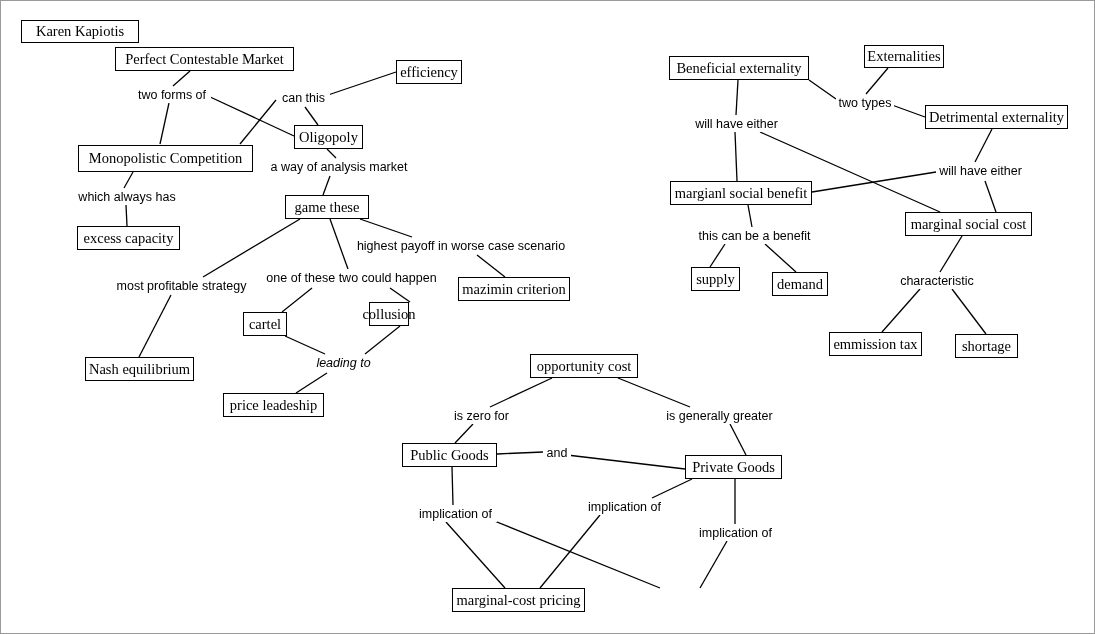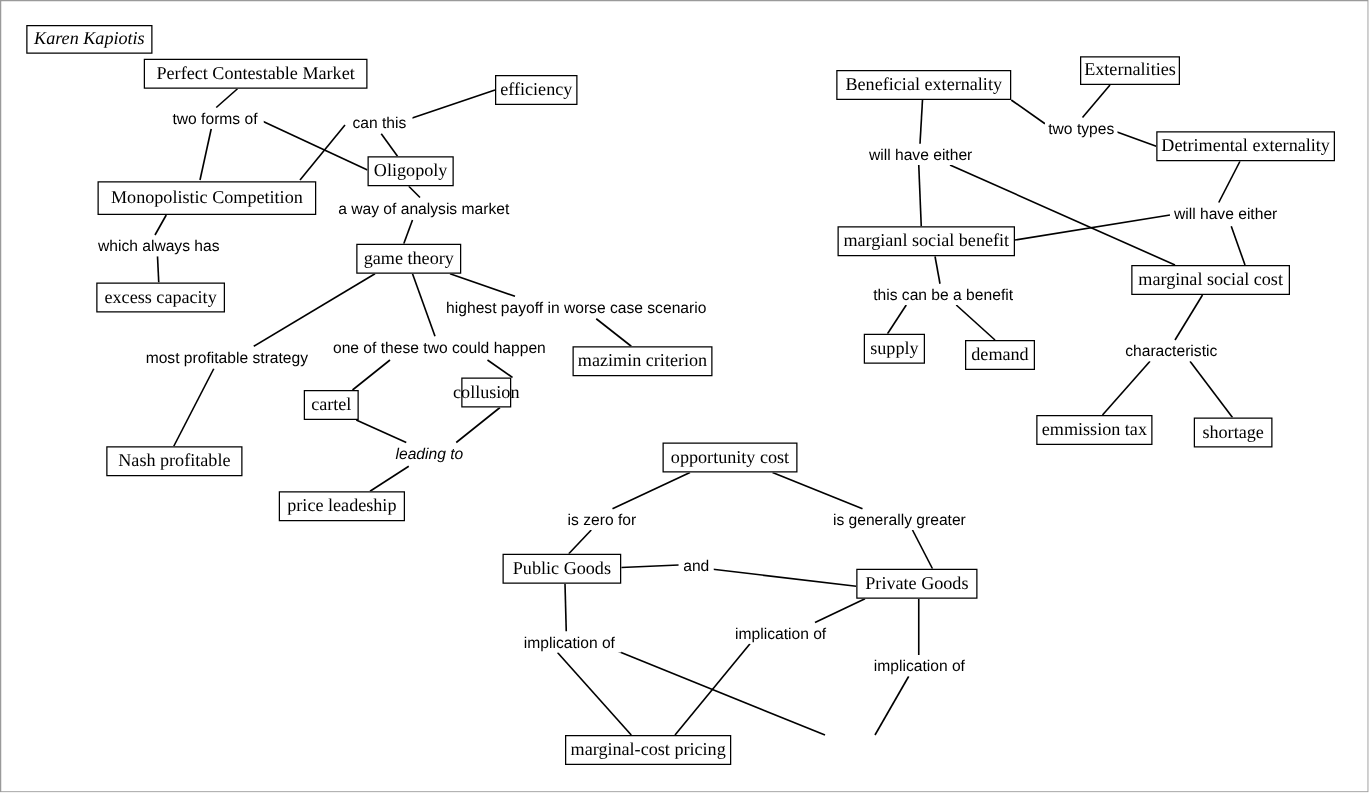--- a/index.html
+++ b/index.html
@@ -130,31 +130,31 @@
     <div class="linklabel" style="left: 692px; top: 117px; width: 85px; height: 15px;">will have either</div>
     <div class="linklabel" style="left: 936px; top: 164px; width: 85px; height: 15px;">will have either</div>
     <div class="linklabel" style="left: 694px; top: 229px; width: 117px; height: 15px;">this can be a benefit</div>
     <div class="linklabel" style="left: 897px; top: 274px; width: 76px; height: 15px;">characteristic</div>
     <div class="linklabel" style="left: 451px; top: 409px; width: 57px; height: 15px;">is zero for</div>
     <div class="linklabel" style="left: 662px; top: 409px; width: 111px; height: 15px;">is generally greater</div>
     <div class="linklabel" style="left: 543px; top: 446px; width: 24px; height: 15px;">and</div>
     <div class="linklabel" style="left: 414px; top: 507px; width: 79px; height: 15px;">implication of</div>
     <div class="linklabel" style="left: 583px; top: 500px; width: 79px; height: 15px;">implication of</div>
     <div class="linklabel" style="left: 694px; top: 526px; width: 79px; height: 15px;">implication of</div>
-    <div class="node" style="left: 21px; top: 20px; width: 101px; height: 23px; font-style: italic;">Karen Kapiotis</div>
+    <div class="node" style="left: 21px; top: 20px; width: 118px; height: 23px;">Karen Kapiotis</div>
     <div class="node" style="left: 115px; top: 47px; width: 179px; height: 24px;">Perfect Contestable Market</div>
     <div class="node" style="left: 396px; top: 60px; width: 66px; height: 24px;">efficiency</div>
     <div class="node" style="left: 294px; top: 125px; width: 69px; height: 24px;">Oligopoly</div>
     <div class="node" style="left: 78px; top: 145px; width: 175px; height: 27px;">Monopolistic Competition</div>
-    <div class="node" style="left: 285px; top: 195px; width: 84px; height: 24px;">game theory</div>
+    <div class="node" style="left: 285px; top: 195px; width: 84px; height: 24px;">game these</div>
     <div class="node" style="left: 77px; top: 226px; width: 103px; height: 24px;">excess capacity</div>
     <div class="node" style="left: 458px; top: 277px; width: 112px; height: 24px;">mazimin criterion</div>
     <div class="node" style="left: 243px; top: 312px; width: 44px; height: 24px;">cartel</div>
     <div class="node" style="left: 369px; top: 302px; width: 40px; height: 24px;">collusion</div>
-    <div class="node" style="left: 85px; top: 357px; width: 109px; height: 24px;">Nash profitable</div>
+    <div class="node" style="left: 85px; top: 357px; width: 109px; height: 24px;">Nash equilibrium</div>
     <div class="node" style="left: 223px; top: 393px; width: 101px; height: 24px;">price leadeship</div>
     <div class="node" style="left: 669px; top: 56px; width: 140px; height: 24px;">Beneficial externality</div>
     <div class="node" style="left: 864px; top: 45px; width: 80px; height: 23px;">Externalities</div>
     <div class="node" style="left: 925px; top: 105px; width: 143px; height: 24px;">Detrimental externality</div>
     <div class="node" style="left: 905px; top: 212px; width: 127px; height: 24px;">marginal social cost</div>
     <div class="node" style="left: 670px; top: 181px; width: 142px; height: 24px;">margianl social benefit</div>
     <div class="node" style="left: 691px; top: 267px; width: 49px; height: 24px;">supply</div>
     <div class="node" style="left: 772px; top: 272px; width: 56px; height: 24px;">demand</div>
     <div class="node" style="left: 829px; top: 332px; width: 93px; height: 24px;">emmission tax</div>
     <div class="node" style="left: 955px; top: 334px; width: 63px; height: 24px;">shortage</div>

